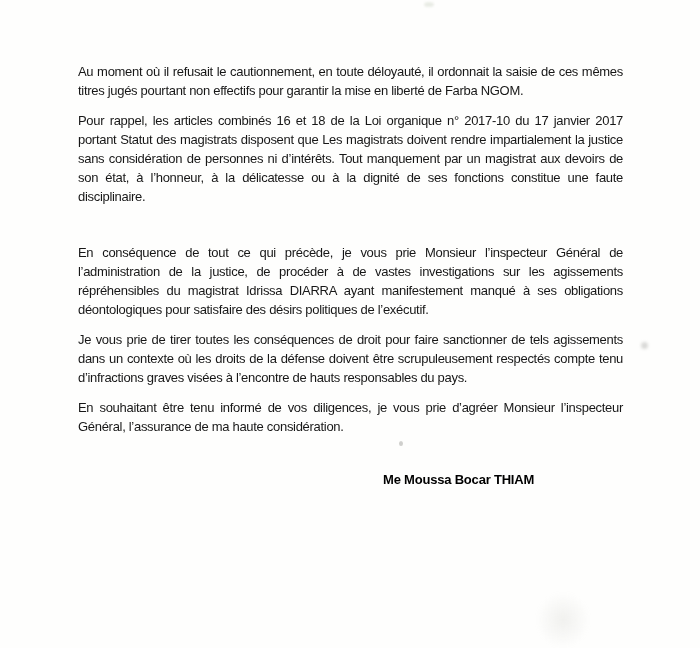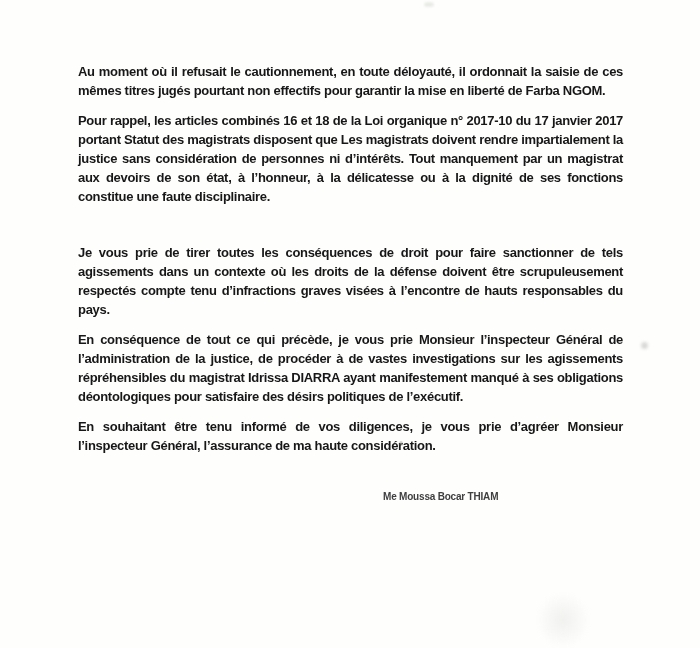--- a/index.html
+++ b/index.html
@@ -23,39 +23,39 @@
   .letter-body {
     position: absolute;
     top: 62px;
     left: 78px;
     width: 545px;
   }
 
   .letter-body p {
     font-size: 13px;
     line-height: 19px;
-    font-weight: 700;
+    font-weight: 400;
     letter-spacing: -0.3px;
     text-align: justify;
     margin: 0 0 11px 0;
     color: #171717;
   }
 
   
   .letter-body p.gap-after {
     margin-bottom: 37px;
   }
 
   .signature {
     margin-top: 36px;
     margin-left: 305px;
-    font-size: 10px;
+    font-size: 13px;
     font-weight: 700;
     letter-spacing: -0.2px;
-    color: #404040;
+    color: #000000;
     text-align: left;
   }
 
   
   .noise {
     position: absolute;
     pointer-events: none;
     border-radius: 50%;
   }
   .noise-bottom-smudge {
@@ -84,22 +84,22 @@
   }
 </style>
 </head>
 <body>
 
 <div class="page">
 
   <div class="letter-body">
     <p>Au moment où il refusait le cautionnement, en toute déloyauté, il ordonnait la saisie de ces mêmes titres jugés pourtant non effectifs pour garantir la mise en liberté de Farba NGOM.</p>
     <p class="gap-after">Pour rappel, les articles combinés 16 et 18 de la Loi organique n° 2017-10 du 17 janvier 2017 portant Statut des magistrats disposent que Les magistrats doivent rendre impartialement la justice sans considération de personnes ni d’intérêts. Tout manquement par un magistrat aux devoirs de son état, à l’honneur, à la délicatesse ou à la dignité de ses fonctions constitue une faute disciplinaire.</p>
+    <p>En conséquence de tout ce qui précède, je vous prie Monsieur l’inspecteur Général de l’administration de la justice, de procéder à de vastes investigations sur les agissements répréhensibles du magistrat Idrissa DIARRA ayant manifestement manqué à ses obligations déontologiques pour satisfaire des désirs politiques de l’exécutif.</p>
     <p>Je vous prie de tirer toutes les conséquences de droit pour faire sanctionner de tels agissements dans un contexte où les droits de la défense doivent être scrupuleusement respectés compte tenu d’infractions graves visées à l’encontre de hauts responsables du pays.</p>
-    <p>En conséquence de tout ce qui précède, je vous prie Monsieur l’inspecteur Général de l’administration de la justice, de procéder à de vastes investigations sur les agissements répréhensibles du magistrat Idrissa DIARRA ayant manifestement manqué à ses obligations déontologiques pour satisfaire des désirs politiques de l’exécutif.</p>
     <p>En souhaitant être tenu informé de vos diligences, je vous prie d’agréer Monsieur l’inspecteur Général, l’assurance de ma haute considération.</p>
 
     <div class="signature">Me Moussa Bocar THIAM</div>
   </div>
 
   <div class="noise noise-bottom-smudge"></div>
   <div class="noise noise-right-dot"></div>
   <div class="noise noise-top-speck"></div>
   <div class="noise noise-mid-speck"></div>
 

